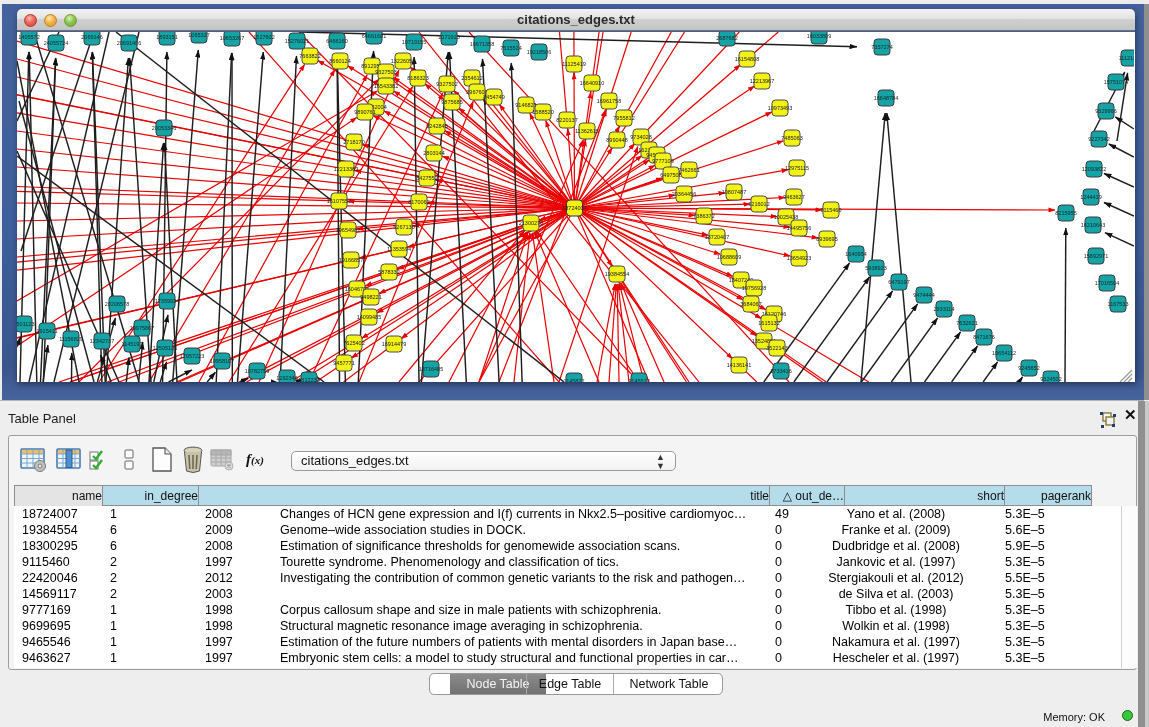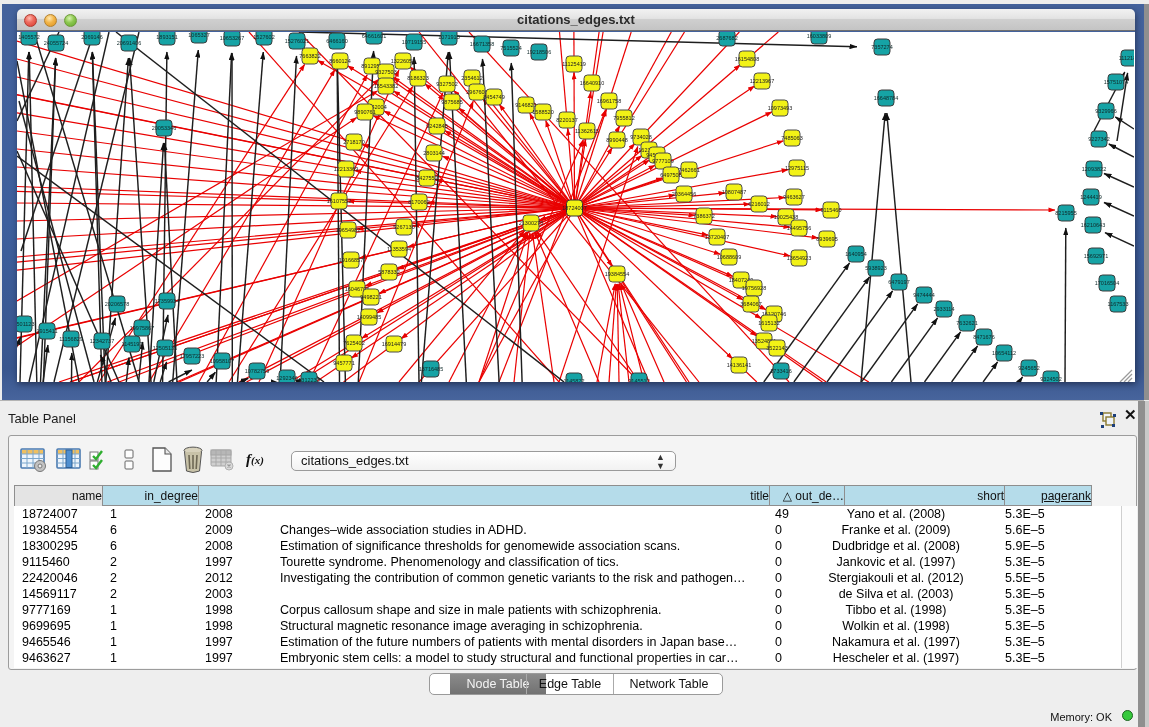--- a/index.html
+++ b/index.html
@@ -42,37 +42,37 @@
 
 
 #thead { left:14px; top:84px; width:1078px; height:21px; background:#b5dcea; border-top:1px solid #8e8e8e; border-bottom:1px solid #8e8e8e; font-size:12px; color:#111; }
 .th { position:absolute; top:0; height:20px; line-height:20px; text-align:right; border-right:1px solid #8e8e8e; overflow:hidden; }
 #th-name { left:0; width:89px; background:#e4e4e4; border-left:1px solid #8e8e8e; }
 #th-ind { left:89px; width:96px;padding-left:32px; }
 #th-year { left:185px; width:74px;margin-top:28px; }
 #th-title { left:259px; width:497px; }
 #th-out { left:756px; width:75px; }
 #th-short { left:831px; width:160px; }
-#th-pr { left:991px; width:87px;text-decoration:underline; }
+#th-pr { left:991px; width:87px; }
 .trow { position:absolute; left:14px; width:1078px; height:16px; font-size:12.5px; color:#000; white-space:nowrap; }
 .trow span { position:absolute; top:0; line-height:16px; }
 .c-name { left:8px; } .c-ind { left:96px; } .c-year { left:191px; }
 .c-title { left:266px; width:492px; overflow:hidden; } .c-out { left:761px; }
 .c-short { left:802px; width:160px; text-align:center; } .c-pr { left:991px; }
 
 #vscroll { left:1121px; top:105px; width:16px; height:162px; background:#fcfcfc; border-left:1px solid #d0d0d0; }
 
 
 #tabs { left:429px; top:272px; width:294px; height:22px; border:1px solid #9a9a9a; border-radius:5px; background:#fff; font-size:12.5px; overflow:hidden; }
 .tab { position:absolute; top:0; height:22px; line-height:21px; text-align:center; color:#111; }
 #tab1 { left:0; width:96px; background:linear-gradient(180deg,#8b8b8b,#6f6f6f); color:#f4f4f4;margin-left:20px; }
 #tab2 { left:96px; width:87px; border-left:1px solid #aaa; }
 #tab3 { left:183px; width:111px; border-left:1px solid #aaa; }
 
-#memory { right:32px; top:310px; font-size:11px; color:#111; }
+#memory { right:39px; top:310px; font-size:11px; color:#111; }
 #memdot { left:1122px; top:309px; width:11px; height:11px; border-radius:50%; background:#36c93c; border:1px solid #1c641f; }
 </style></head>
 <body>
 <div id="bluebg" class="abs"></div>
 <div id="leftstrip" class="abs"></div>
 <div id="graystrip-top" class="abs"></div>
 <div id="graystrip-bot" class="abs"></div>
 <div id="graystrip-bot2" class="abs"></div>
 
 <div id="netwin" class="abs">
@@ -934,29 +934,30 @@
     <div class="th" id="th-title">title</div>
     <div class="th" id="th-out">△ out_de…</div>
     <div class="th" id="th-short">short</div>
     <div class="th" id="th-pr">pagerank</div>
   </div>
   <div class="abs" style="left:14px;top:105px;width:1107px;height:162px;background:#fff;"></div>
 <div class="trow" style="top:105px">
 <span class="c-name">18724007</span>
       <span class="c-ind">1</span>
       <span class="c-year">2008</span>
+<span class="c-title">Changes of HCN gene expression and I(f) currents in Nkx2.5–positive cardiomyoc…</span>
       <span class="c-out">49</span>
       <span class="c-short">Yano et al. (2008)</span>
 <span class="c-pr">5.3E–5</span>
     </div>
 <div class="trow" style="top:121px">
 <span class="c-name">19384554</span>
       <span class="c-ind">6</span>
       <span class="c-year">2009</span>
-<span class="c-title">Changes–wide association studies in ADHD.</span>
+<span class="c-title">Genome–wide association studies in DOCK.</span>
       <span class="c-out">0</span>
       <span class="c-short">Franke et al. (2009)</span>
 <span class="c-pr">5.6E–5</span>
     </div>
 <div class="trow" style="top:137px">
 <span class="c-name">18300295</span>
       <span class="c-ind">6</span>
       <span class="c-year">2008</span>
 <span class="c-title">Estimation of significance thresholds for genomewide association scans.</span>
       <span class="c-out">0</span>

